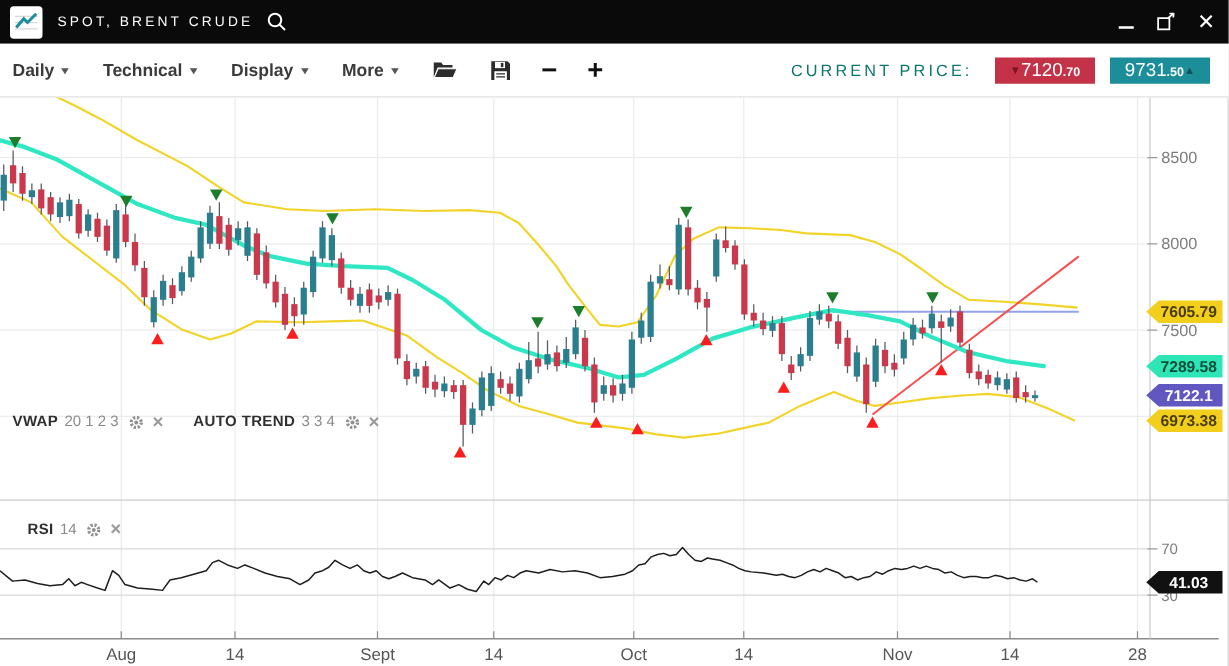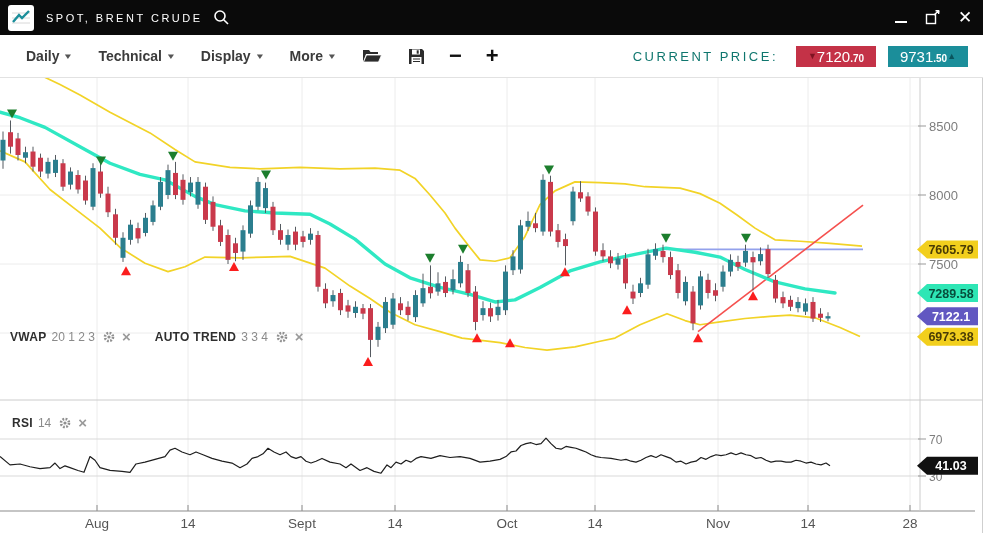--- a/index.html
+++ b/index.html
@@ -12,35 +12,35 @@
   .titlebar-title { color:#fff; font-size:11px; letter-spacing:2.5px; margin-left:12px; font-weight:400; }
   .search-btn { margin-left:10px; cursor:pointer; display:flex; align-items:center; }
   .win-controls { position:absolute; right:10px; top:0; height:35px; display:flex; align-items:center; gap:16px; }
   .win-btn { color:#fff; cursor:pointer; display:flex; align-items:center; justify-content:center; width:16px; height:16px; }
   .min-glyph { display:inline-block; width:12px; height:2px; background:#fff; margin-top:8px; }
   .close-glyph { font-size:17px; line-height:16px; color:#fff; font-weight:400; }
 
   
   .toolbar { position:absolute; left:0; top:35px; width:983px; height:43px; background:#fff; border-bottom:1px solid #e2e2e2; display:flex; align-items:center; }
   .menu-btn { display:flex; align-items:center; gap:5px; font-size:14px; font-weight:bold; color:#3b3b3b; cursor:pointer; margin-left:26px; }
-  .menu-btn:first-child { margin-left:26px; }
+  .menu-btn:first-child { margin-left:10px; }
   .caret { font-size:8px; color:#555; transform:scaleX(1.3); }
   .tool-icon { margin-left:26px; cursor:pointer; display:flex; align-items:center; }
   .glyph-btn { margin-left:24px; font-size:22px; font-weight:bold; color:#111; cursor:pointer; line-height:20px; }
   .price-block { position:absolute; right:3px; top:0; height:43px; display:flex; align-items:center; }
   .cp-label { font-size:13px; color:#0f766e; letter-spacing:2.5px; margin-right:18px; }
   .price-badge { width:80px; height:21px; display:flex; align-items:center; justify-content:center; color:#fff; font-size:15px; margin-right:12px; }
   .price-badge .dec { font-size:10px; margin-top:3px;font-weight:bold; }
   .badge-arrow { font-size:9px; line-height:9px; }
 
   
   .chart-wrap { position:absolute; left:0; top:78px; width:956px; height:455px; }
   svg text { font-family:"Liberation Sans", sans-serif; }
 
-  .ind-label { position:absolute; display:flex; align-items:center; gap:5px; font-size:12px; color:#8a8a8a; background:rgba(255,255,255,.0); }
+  .ind-label { position:absolute; display:flex; align-items:flex-end; gap:5px; font-size:12px; color:#8a8a8a; background:rgba(255,255,255,.0); }
   .ind-name { font-weight:bold; color:#2f2f2f; font-size:12px; letter-spacing:.3px; }
   .ind-close { color:#9a9a9a; font-weight:bold; font-size:15px; line-height:12px; cursor:pointer; margin-left:2px; }
   .gear { cursor:pointer; display:flex; align-items:center; margin-left:3px; }
 </style>
 </head>
 <body>
 
 <div class="window">
 
   <div class="titlebar">
@@ -454,21 +454,21 @@
       <span>3 3 4</span>
       <span class="gear">
         <svg width="12" height="12" viewBox="0 0 12 12">
             <circle cx="6" cy="6" r="4" fill="none" stroke="#8f8f8f" stroke-width="2.6" stroke-dasharray="1.8 1.35"></circle>
             <circle cx="6" cy="6" r="1.6" fill="#8f8f8f"></circle>
           </svg>
       </span>
       <span class="ind-close">×</span>
     </div>
 
-    <div class="ind-label" style="left:12px; top:338px;">
+    <div class="ind-label" style="left:22px; top:338px;">
       <span class="ind-name">RSI</span>
       <span>14</span>
       <span class="gear">
         <svg width="12" height="12" viewBox="0 0 12 12">
             <circle cx="6" cy="6" r="4" fill="none" stroke="#8f8f8f" stroke-width="2.6" stroke-dasharray="1.8 1.35"></circle>
             <circle cx="6" cy="6" r="1.6" fill="#8f8f8f"></circle>
           </svg>
       </span>
       <span class="ind-close">×</span>
     </div>

